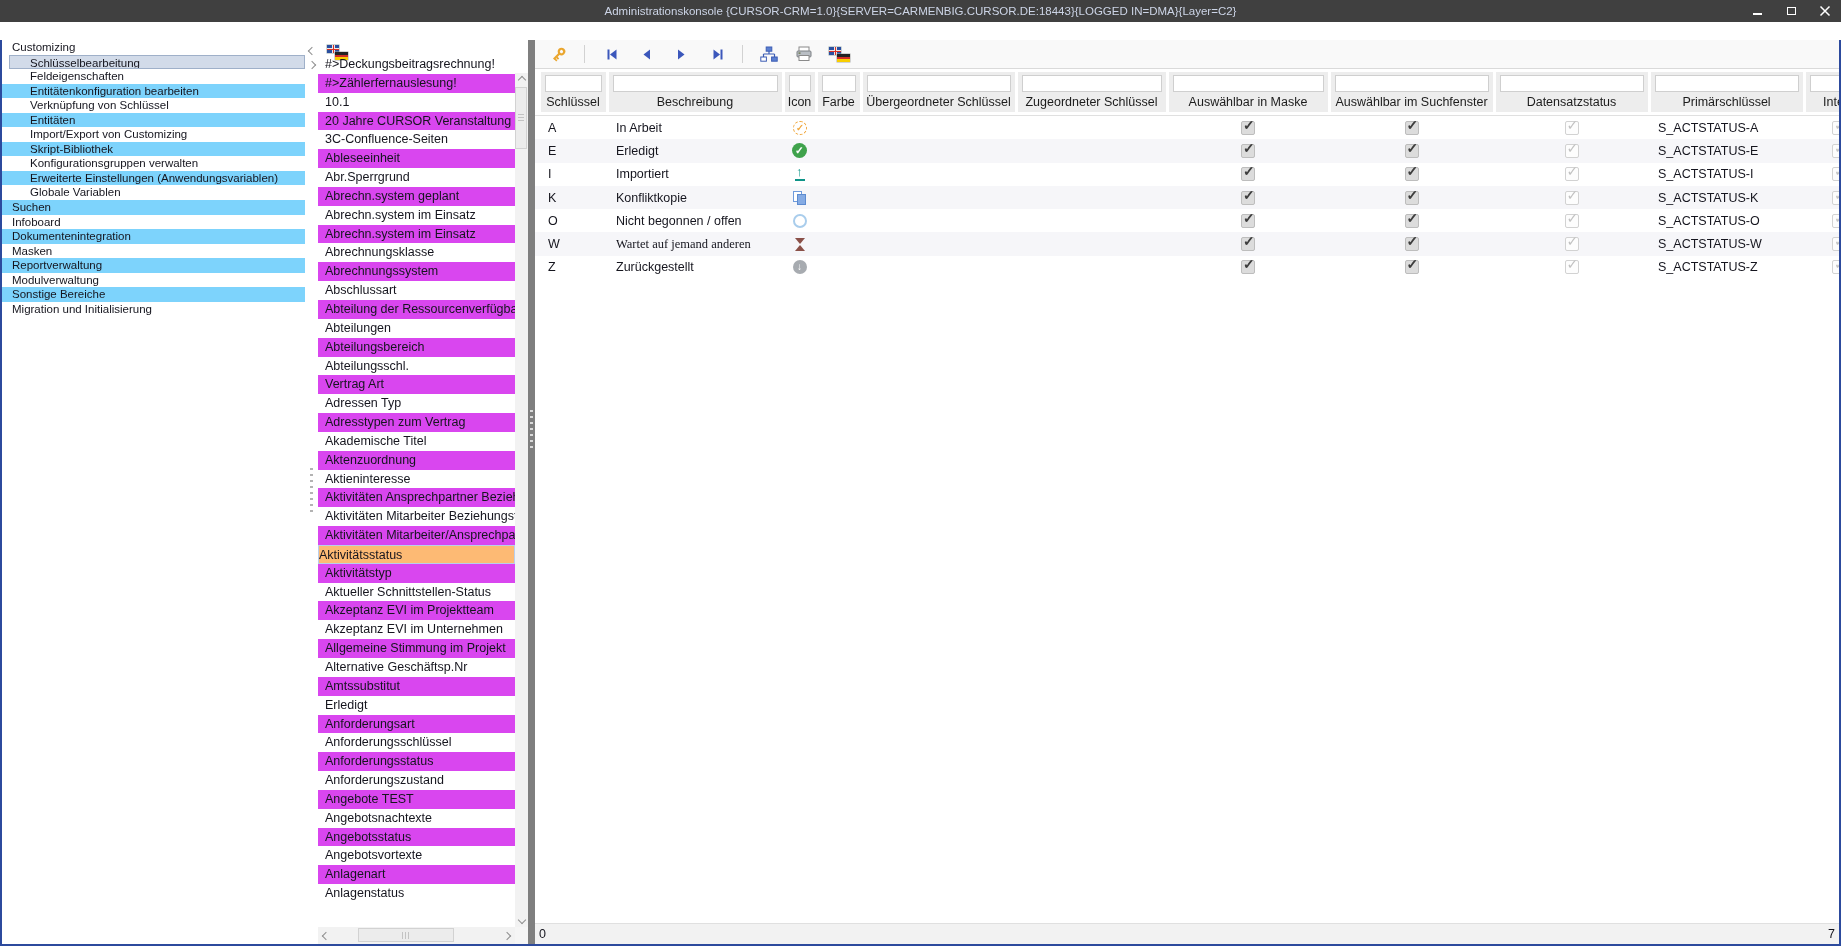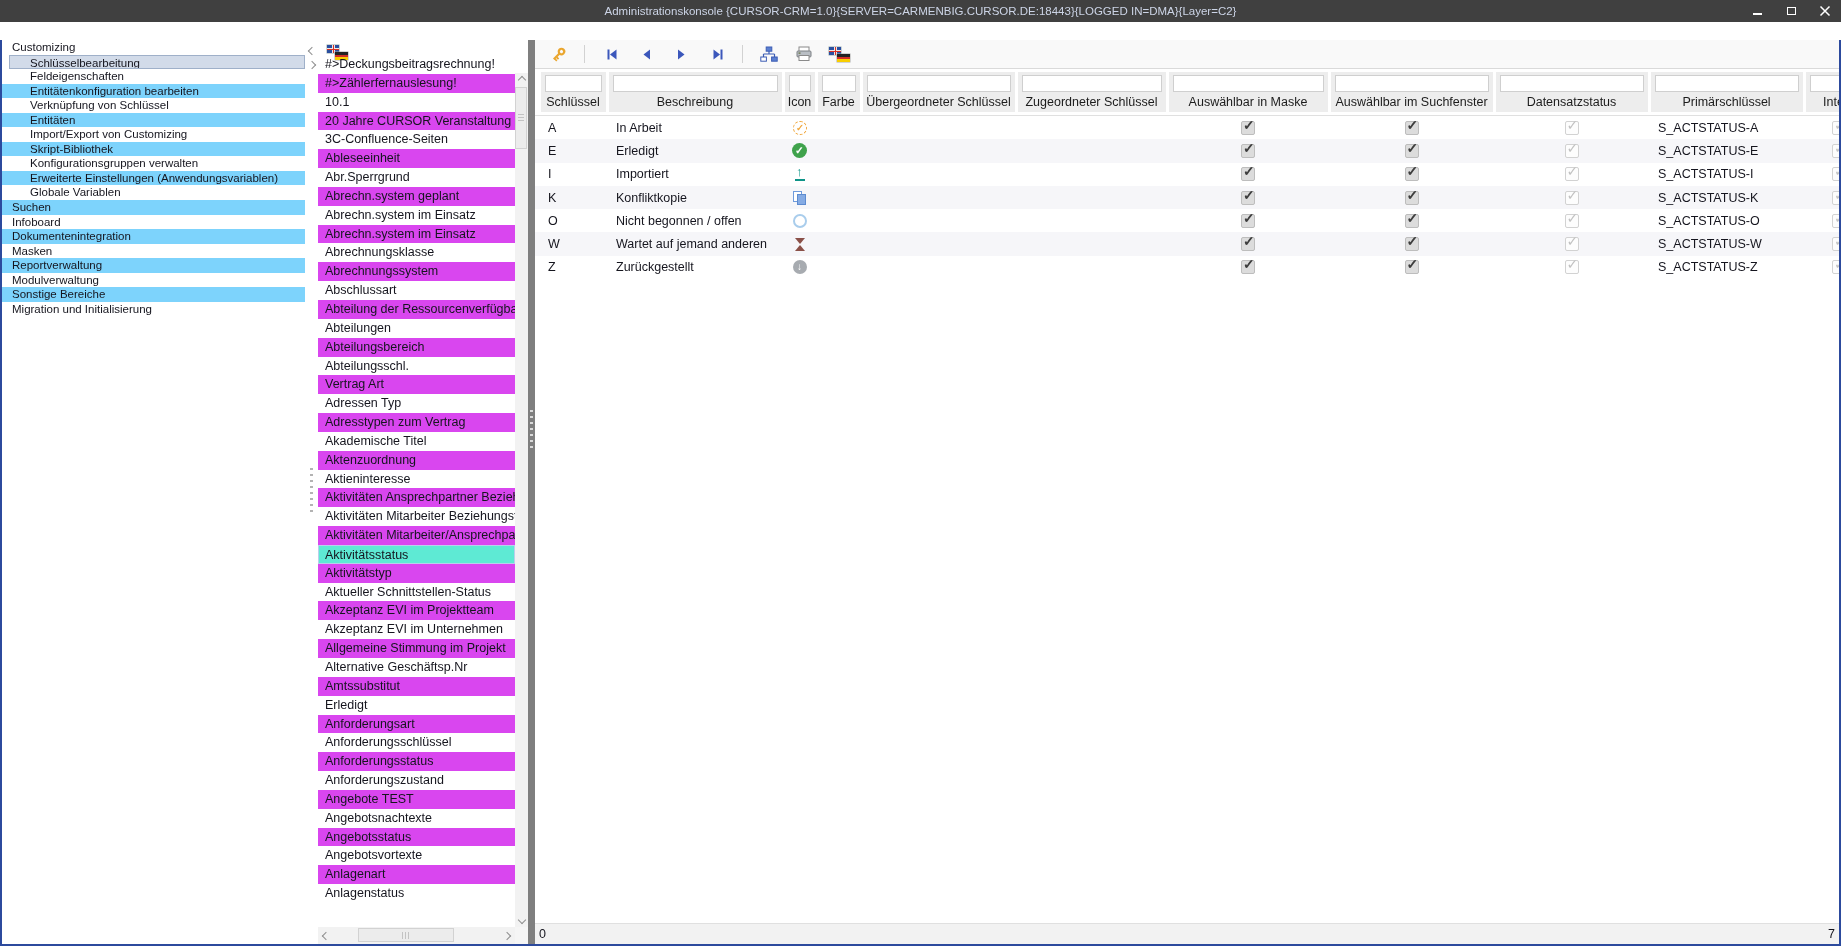--- a/index.html
+++ b/index.html
@@ -39,21 +39,21 @@
   .arr{width:5px;height:5px;border:solid #8f8f8f;border-width:0 1.5px 1.5px 0;display:inline-block}
   .arr.up{transform:rotate(-135deg)}.arr.down{transform:rotate(45deg)}
   .arr.left{transform:rotate(135deg)}.arr.right{transform:rotate(-45deg)}
   
   .listpanel{position:absolute;left:316px;top:0;width:210px;bottom:0;background:#fff;overflow:hidden}
   .list-head{position:absolute;left:0;top:0;right:13px;height:33px;background:#fff}
   .list-rows{position:absolute;left:0;top:15px;right:13px;height:848px;overflow:hidden}
   .l-row{height:18.85px;line-height:18.9px;font-size:12.5px;padding-left:7px;white-space:nowrap;
          overflow:hidden;box-sizing:border-box;color:#15151e}
   .l-row.stripe{background:#d946ef}
-  .l-row.sel{background:#5eead4;border:1px solid #b9cfec;padding-left:6px}
+  .l-row.sel{background:#fdba74;border:1px solid #b9cfec;padding-left:0}
   
   .flagwrap{position:relative;width:21px;height:15px;display:inline-block}
   .f-uk{position:absolute;left:0;top:0;width:12px;height:8px;
     background-image:
       linear-gradient(transparent 44%,#d93025 44% 58%,transparent 58%),
       linear-gradient(90deg,transparent 46%,#d93025 46% 56%,transparent 56%),
       linear-gradient(transparent 34%,#e9e9e9 34% 68%,transparent 68%),
       linear-gradient(90deg,transparent 38%,#e9e9e9 38% 64%,transparent 64%);
     background-color:#2a4fa0;box-shadow:0 0 0 0.5px #9aa}
   .f-de{position:absolute;right:0;bottom:0;width:13px;height:8px;
@@ -514,21 +514,21 @@
             <div class="tcell ctr" style="width: 155px;">
               <span class="cb disabled"></span>
             </div>
             <div class="tcell txt" style="width: 155px;">S_ACTSTATUS-O</div>
             <div class="tcell ctr" style="width: 70px;">
               <span class="cb disabled"></span>
             </div>
           </div>
           <div class="trow stripe">
             <div class="tcell txt" style="width: 68px;">W</div>
-            <div class="tcell txt" style="width: 176px;">Wartet auf jemand anderen</div>
+            <div class="tcell txt" style="width: 176px; font-family: Liberation Serif, serif;">Wartet auf jemand anderen</div>
             <div class="tcell ctr" style="width: 33px;">
               <span class="row-icon ic-waiting"></span>
             </div>
             <div class="tcell txt" style="width: 45px;"></div>
             <div class="tcell txt" style="width: 155px;"></div>
             <div class="tcell txt" style="width: 151px;"></div>
             <div class="tcell ctr" style="width: 162px;">
               <span class="cb"></span>
             </div>
             <div class="tcell ctr" style="width: 165px;">

